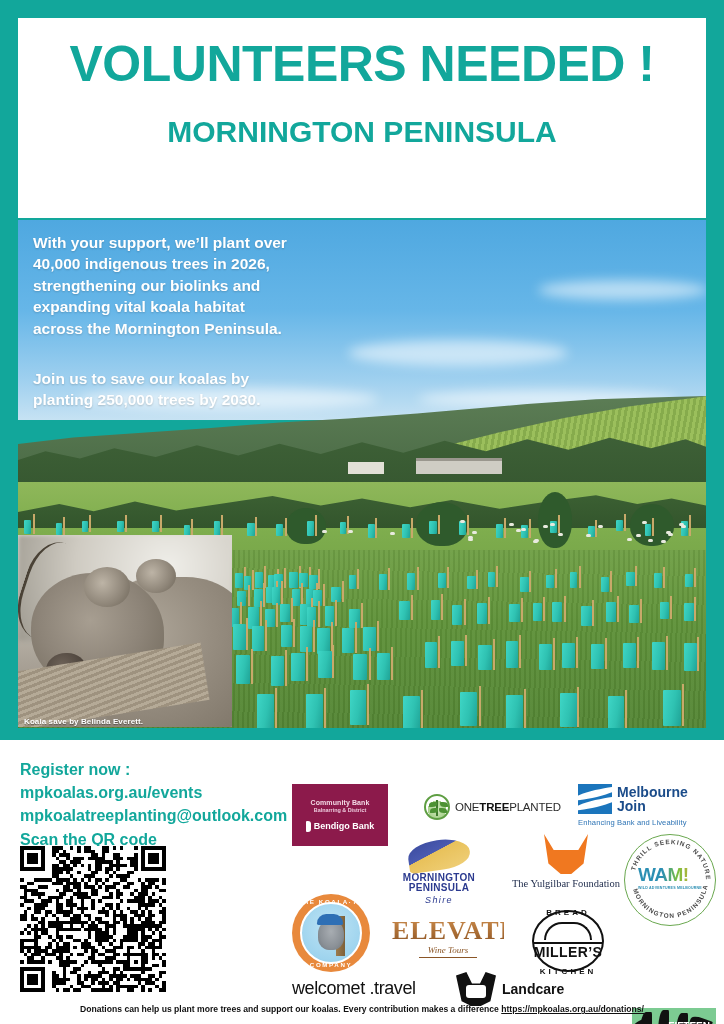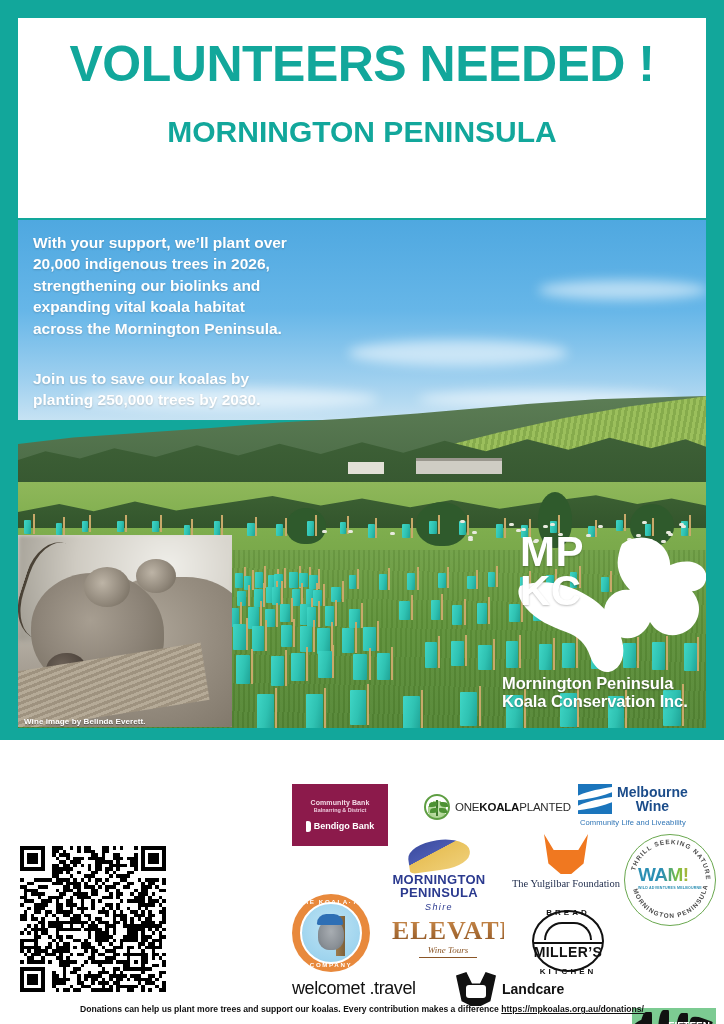--- a/index.html
+++ b/index.html
@@ -248,34 +248,34 @@
   .otp-circle { width: 26px; height: 26px; border-radius: 50%;
                 background: radial-gradient(circle at 50% 62%, #cfe6bd 0%, #a9d28d 52%, #ffffff 53%);
                 border: 2px solid #5e9e42; position: relative; }
   .otp-tree { position: absolute; left: 50%; top: 4px; width: 2px; height: 16px;
               background:#3f7a2c; transform: translateX(-50%); }
   .otp-leaf { position: absolute; width: 8px; height: 5px; background:#4d9234; border-radius: 60% 10% 60% 10%; }
   .otp-text { font-size: 11.5px; letter-spacing: -0.2px; color: #2b2b2b; }
   .otp-text b { color:#111; }
 
   
-  .sp-mw { left: 290px; top: 2px; text-align: center; }
+  .sp-mw { left: 290px; top: 2px; }
   .mw-row { display: flex; align-items: center; gap: 5px; }
   .mw-box { width: 34px; height: 30px; background: #1B75BC; position: relative; overflow:hidden; }
   .mw-wave { position: absolute; left: -6px; width: 48px; height: 7px; background: #fff;
              border-radius: 50%; transform: rotate(-14deg); }
   .mw-name { color:#1B4C8A; font-weight: bold; font-size: 14px; line-height: 1.0; }
   .mw-tag { color:#2E74B5; font-size: 7.6px; margin-top: 4px; letter-spacing: .1px; }
 
   
   .sp-mps { left: 92px; top: 58px; width: 118px; text-align: center; }
   .mps-mark { width: 62px; height: 30px; margin: 0 auto 3px;
               background: linear-gradient(160deg,#3a4a9e 0%, #4a5ab0 40%, #e8c15a 41%, #f0d07a 100%);
               border-radius: 50% 50% 46% 10%; transform: rotate(-8deg); }
-  .mps-t1 { color:#2b3a8f; font-weight: bold; font-size: 13px; line-height: 1.02; letter-spacing: .3px;}
+  .mps-t1 { color:#2b3a8f; font-weight: bold; font-size: 10px; line-height: 1.02; letter-spacing: .3px;}
   .mps-t2 { color:#2b3a8f; font-size: 9px; font-style: italic; letter-spacing: 1.4px; margin-top: 2px;}
 
   
   .sp-yul { left: 216px; top: 52px; width: 124px; text-align:center; }
   .yul-mark { width: 44px; height: 40px; margin: 0 auto 4px; background:#F07820;
               clip-path: polygon(0% 0%, 22% 40%, 78% 40%, 100% 0%, 90% 74%, 62% 100%, 38% 100%, 10% 74%); }
   .yul-text { font-family: "Liberation Serif", serif; font-size: 10.5px; color:#1d2a4a; }
 
   
   .sp-wam { left: 336px; top: 52px; width: 92px; height: 92px; }
@@ -755,56 +755,38 @@
       <div class="k-branch"></div>
       <div class="k-body"></div>
       <div class="k-head"></div>
       <div class="k-ear ke1"></div>
       <div class="k-ear ke2"></div>
       <div class="k-muzzle"></div>
       <div class="k-nose"></div>
       <div class="k-log"></div>
     </div>
 
-    <div class="mpkc">
-      <svg class="mpkc-svg" width="216" height="160" viewBox="0 0 216 160">
-        <path fill="#ffffff" d="M18,64 C42,56 66,62 86,74 C100,82 112,96 118,112 C124,128 122,142 112,148
-                                 C102,154 92,146 88,134 C84,122 76,114 64,110 C50,105 34,98 24,86
-                                 C18,79 14,70 18,64 Z"></path>
-        <path fill="#ffffff" d="M120,22 C134,12 152,14 162,26 C170,36 170,50 164,60
-                                 C178,58 192,66 196,80 C200,94 192,108 178,112
-                                 C166,116 154,110 148,100 C144,110 134,118 122,116
-                                 C108,114 100,102 102,88 C104,74 116,66 128,68
-                                 C120,60 114,48 116,36 C117,30 118,26 120,22 Z"></path>
-        <path fill="#ffffff" d="M150,56 C162,44 176,38 190,40 C200,42 206,50 204,58
-                                 C202,68 190,72 180,68 C170,64 158,62 150,56 Z"></path>
-        <path fill="#ffffff" d="M96,96 C106,86 118,84 126,90 C132,95 130,104 122,108
-                                 C112,113 100,106 96,96 Z"></path>
-      </svg>
-      <div class="mpkc-letters">
-        <div>MP</div>
-        <div>KC</div>
-      </div>
-      <div class="mpkc-name">Mornington Peninsula
-Koala Conservation Inc.</div>
-    </div>
 
     <div class="intro">With your support, we’ll plant over
-20,000 indigenous trees in 2026,
+40,000 indigenous trees in 2026,
 strengthening our biolinks and
 expanding vital koala habitat
 across the Mornington Peninsula.</div>
     <div class="intro2">Join us to save our koalas by
 planting 250,000 trees by 2030.</div>
 
-    <div class="caption">Wine image by Belinda Everett.</div>
+    <div class="caption">Koala save by Belinda Everett.</div>
   </div>
 
   <div class="footer">
 
+    <div class="register">Register now :
+mpkoalas.org.au/events
+mpkoalatreeplanting@outlook.com
+Scan the QR code</div>
 
     <div class="qr-wrap">
       <svg id="qr-svg" width="146" height="146" viewBox="0 0 41 41" shape-rendering="crispEdges">
         <rect width="41" height="41" fill="#ffffff"></rect>
         <g id="qr-cells" fill="#000000">
             <path d="M0 0h1v1h-1zM1 0h1v1h-1zM2 0h1v1h-1zM3 0h1v1h-1zM4 0h1v1h-1zM5 0h1v1h-1zM6 0h1v1h-1zM9 0h1v1h-1zM10 0h1v1h-1zM11 0h1v1h-1zM14 0h1v1h-1zM16 0h1v1h-1zM18 0h1v1h-1zM19 0h1v1h-1zM23 0h1v1h-1zM24 0h1v1h-1zM26 0h1v1h-1zM28 0h1v1h-1zM32 0h1v1h-1zM34 0h1v1h-1zM35 0h1v1h-1zM36 0h1v1h-1zM37 0h1v1h-1zM38 0h1v1h-1zM39 0h1v1h-1zM40 0h1v1h-1zM0 1h1v1h-1zM6 1h1v1h-1zM9 1h1v1h-1zM10 1h1v1h-1zM12 1h1v1h-1zM16 1h1v1h-1zM18 1h1v1h-1zM19 1h1v1h-1zM20 1h1v1h-1zM23 1h1v1h-1zM24 1h1v1h-1zM34 1h1v1h-1zM40 1h1v1h-1zM0 2h1v1h-1zM2 2h1v1h-1zM3 2h1v1h-1zM4 2h1v1h-1zM6 2h1v1h-1zM9 2h1v1h-1zM11 2h1v1h-1zM12 2h1v1h-1zM13 2h1v1h-1zM20 2h1v1h-1zM21 2h1v1h-1zM23 2h1v1h-1zM26 2h1v1h-1zM27 2h1v1h-1zM32 2h1v1h-1zM34 2h1v1h-1zM36 2h1v1h-1zM37 2h1v1h-1zM38 2h1v1h-1zM40 2h1v1h-1zM0 3h1v1h-1zM2 3h1v1h-1zM3 3h1v1h-1zM4 3h1v1h-1zM6 3h1v1h-1zM10 3h1v1h-1zM13 3h1v1h-1zM15 3h1v1h-1zM16 3h1v1h-1zM17 3h1v1h-1zM19 3h1v1h-1zM20 3h1v1h-1zM21 3h1v1h-1zM22 3h1v1h-1zM23 3h1v1h-1zM26 3h1v1h-1zM27 3h1v1h-1zM28 3h1v1h-1zM30 3h1v1h-1zM31 3h1v1h-1zM32 3h1v1h-1zM34 3h1v1h-1zM36 3h1v1h-1zM37 3h1v1h-1zM38 3h1v1h-1zM40 3h1v1h-1zM0 4h1v1h-1zM2 4h1v1h-1zM3 4h1v1h-1zM4 4h1v1h-1zM6 4h1v1h-1zM11 4h1v1h-1zM12 4h1v1h-1zM14 4h1v1h-1zM15 4h1v1h-1zM16 4h1v1h-1zM21 4h1v1h-1zM22 4h1v1h-1zM23 4h1v1h-1zM24 4h1v1h-1zM25 4h1v1h-1zM27 4h1v1h-1zM31 4h1v1h-1zM32 4h1v1h-1zM34 4h1v1h-1zM36 4h1v1h-1zM37 4h1v1h-1zM38 4h1v1h-1zM40 4h1v1h-1zM0 5h1v1h-1zM6 5h1v1h-1zM9 5h1v1h-1zM10 5h1v1h-1zM12 5h1v1h-1zM13 5h1v1h-1zM15 5h1v1h-1zM17 5h1v1h-1zM19 5h1v1h-1zM21 5h1v1h-1zM22 5h1v1h-1zM25 5h1v1h-1zM26 5h1v1h-1zM27 5h1v1h-1zM28 5h1v1h-1zM29 5h1v1h-1zM31 5h1v1h-1zM32 5h1v1h-1zM34 5h1v1h-1zM40 5h1v1h-1zM0 6h1v1h-1zM1 6h1v1h-1zM2 6h1v1h-1zM3 6h1v1h-1zM4 6h1v1h-1zM5 6h1v1h-1zM6 6h1v1h-1zM9 6h1v1h-1zM10 6h1v1h-1zM11 6h1v1h-1zM12 6h1v1h-1zM13 6h1v1h-1zM14 6h1v1h-1zM19 6h1v1h-1zM21 6h1v1h-1zM22 6h1v1h-1zM24 6h1v1h-1zM25 6h1v1h-1zM27 6h1v1h-1zM32 6h1v1h-1zM34 6h1v1h-1zM35 6h1v1h-1zM36 6h1v1h-1zM37 6h1v1h-1zM38 6h1v1h-1zM39 6h1v1h-1zM40 6h1v1h-1zM9 7h1v1h-1zM10 7h1v1h-1zM11 7h1v1h-1zM13 7h1v1h-1zM16 7h1v1h-1zM20 7h1v1h-1zM21 7h1v1h-1zM24 7h1v1h-1zM26 7h1v1h-1zM30 7h1v1h-1zM31 7h1v1h-1zM9 8h1v1h-1zM10 8h1v1h-1zM14 8h1v1h-1zM18 8h1v1h-1zM19 8h1v1h-1zM20 8h1v1h-1zM25 8h1v1h-1zM27 8h1v1h-1zM28 8h1v1h-1zM29 8h1v1h-1zM30 8h1v1h-1zM0 9h1v1h-1zM4 9h1v1h-1zM5 9h1v1h-1zM6 9h1v1h-1zM7 9h1v1h-1zM8 9h1v1h-1zM10 9h1v1h-1zM11 9h1v1h-1zM12 9h1v1h-1zM13 9h1v1h-1zM15 9h1v1h-1zM17 9h1v1h-1zM19 9h1v1h-1zM21 9h1v1h-1zM22 9h1v1h-1zM24 9h1v1h-1zM28 9h1v1h-1zM29 9h1v1h-1zM33 9h1v1h-1zM35 9h1v1h-1zM36 9h1v1h-1zM37 9h1v1h-1zM38 9h1v1h-1zM40 9h1v1h-1zM2 10h1v1h-1zM3 10h1v1h-1zM9 10h1v1h-1zM10 10h1v1h-1zM11 10h1v1h-1zM13 10h1v1h-1zM14 10h1v1h-1zM15 10h1v1h-1zM16 10h1v1h-1zM18 10h1v1h-1zM21 10h1v1h-1zM23 10h1v1h-1zM26 10h1v1h-1zM27 10h1v1h-1zM30 10h1v1h-1zM31 10h1v1h-1zM34 10h1v1h-1zM36 10h1v1h-1zM37 10h1v1h-1zM40 10h1v1h-1zM0 11h1v1h-1zM1 11h1v1h-1zM5 11h1v1h-1zM6 11h1v1h-1zM7 11h1v1h-1zM12 11h1v1h-1zM13 11h1v1h-1zM15 11h1v1h-1zM16 11h1v1h-1zM18 11h1v1h-1zM19 11h1v1h-1zM20 11h1v1h-1zM22 11h1v1h-1zM24 11h1v1h-1zM25 11h1v1h-1zM26 11h1v1h-1zM29 11h1v1h-1zM30 11h1v1h-1zM34 11h1v1h-1zM35 11h1v1h-1zM36 11h1v1h-1zM38 11h1v1h-1zM1 12h1v1h-1zM2 12h1v1h-1zM3 12h1v1h-1zM4 12h1v1h-1zM10 12h1v1h-1zM12 12h1v1h-1zM13 12h1v1h-1zM14 12h1v1h-1zM16 12h1v1h-1zM20 12h1v1h-1zM21 12h1v1h-1zM24 12h1v1h-1zM27 12h1v1h-1zM32 12h1v1h-1zM34 12h1v1h-1zM35 12h1v1h-1zM39 12h1v1h-1zM40 12h1v1h-1zM1 13h1v1h-1zM3 13h1v1h-1zM4 13h1v1h-1zM5 13h1v1h-1zM6 13h1v1h-1zM11 13h1v1h-1zM12 13h1v1h-1zM15 13h1v1h-1zM16 13h1v1h-1zM17 13h1v1h-1zM18 13h1v1h-1zM20 13h1v1h-1zM21 13h1v1h-1zM25 13h1v1h-1zM27 13h1v1h-1zM28 13h1v1h-1zM31 13h1v1h-1zM33 13h1v1h-1zM34 13h1v1h-1zM35 13h1v1h-1zM37 13h1v1h-1zM0 14h1v1h-1zM1 14h1v1h-1zM5 14h1v1h-1zM8 14h1v1h-1zM9 14h1v1h-1zM10 14h1v1h-1zM11 14h1v1h-1zM14 14h1v1h-1zM16 14h1v1h-1zM17 14h1v1h-1zM18 14h1v1h-1zM19 14h1v1h-1zM23 14h1v1h-1zM24 14h1v1h-1zM25 14h1v1h-1zM27 14h1v1h-1zM32 14h1v1h-1zM33 14h1v1h-1zM34 14h1v1h-1zM36 14h1v1h-1zM39 14h1v1h-1zM1 15h1v1h-1zM2 15h1v1h-1zM3 15h1v1h-1zM6 15h1v1h-1zM7 15h1v1h-1zM8 15h1v1h-1zM10 15h1v1h-1zM13 15h1v1h-1zM14 15h1v1h-1zM17 15h1v1h-1zM20 15h1v1h-1zM22 15h1v1h-1zM28 15h1v1h-1zM30 15h1v1h-1zM31 15h1v1h-1zM32 15h1v1h-1zM33 15h1v1h-1zM34 15h1v1h-1zM36 15h1v1h-1zM37 15h1v1h-1zM38 15h1v1h-1zM40 15h1v1h-1zM0 16h1v1h-1zM4 16h1v1h-1zM5 16h1v1h-1zM6 16h1v1h-1zM7 16h1v1h-1zM10 16h1v1h-1zM11 16h1v1h-1zM13 16h1v1h-1zM14 16h1v1h-1zM15 16h1v1h-1zM17 16h1v1h-1zM20 16h1v1h-1zM24 16h1v1h-1zM25 16h1v1h-1zM27 16h1v1h-1zM33 16h1v1h-1zM34 16h1v1h-1zM35 16h1v1h-1zM36 16h1v1h-1zM37 16h1v1h-1zM39 16h1v1h-1zM2 17h1v1h-1zM4 17h1v1h-1zM5 17h1v1h-1zM6 17h1v1h-1zM10 17h1v1h-1zM11 17h1v1h-1zM14 17h1v1h-1zM16 17h1v1h-1zM17 17h1v1h-1zM18 17h1v1h-1zM20 17h1v1h-1zM23 17h1v1h-1zM25 17h1v1h-1zM27 17h1v1h-1zM30 17h1v1h-1zM33 17h1v1h-1zM35 17h1v1h-1zM40 17h1v1h-1zM1 18h1v1h-1zM4 18h1v1h-1zM5 18h1v1h-1zM7 18h1v1h-1zM8 18h1v1h-1zM10 18h1v1h-1zM11 18h1v1h-1zM12 18h1v1h-1zM13 18h1v1h-1zM14 18h1v1h-1zM17 18h1v1h-1zM22 18h1v1h-1zM23 18h1v1h-1zM24 18h1v1h-1zM26 18h1v1h-1zM28 18h1v1h-1zM31 18h1v1h-1zM32 18h1v1h-1zM34 18h1v1h-1zM36 18h1v1h-1zM39 18h1v1h-1zM40 18h1v1h-1zM0 19h1v1h-1zM1 19h1v1h-1zM3 19h1v1h-1zM7 19h1v1h-1zM9 19h1v1h-1zM12 19h1v1h-1zM13 19h1v1h-1zM15 19h1v1h-1zM16 19h1v1h-1zM18 19h1v1h-1zM19 19h1v1h-1zM24 19h1v1h-1zM26 19h1v1h-1zM27 19h1v1h-1zM28 19h1v1h-1zM29 19h1v1h-1zM32 19h1v1h-1zM33 19h1v1h-1zM34 19h1v1h-1zM36 19h1v1h-1zM37 19h1v1h-1zM40 19h1v1h-1zM0 20h1v1h-1zM1 20h1v1h-1zM3 20h1v1h-1zM4 20h1v1h-1zM6 20h1v1h-1zM10 20h1v1h-1zM14 20h1v1h-1zM15 20h1v1h-1zM16 20h1v1h-1zM19 20h1v1h-1zM21 20h1v1h-1zM22 20h1v1h-1zM26 20h1v1h-1zM28 20h1v1h-1zM29 20h1v1h-1zM31 20h1v1h-1zM33 20h1v1h-1zM35 20h1v1h-1zM36 20h1v1h-1zM40 20h1v1h-1zM5 21h1v1h-1zM6 21h1v1h-1zM8 21h1v1h-1zM9 21h1v1h-1zM10 21h1v1h-1zM11 21h1v1h-1zM12 21h1v1h-1zM13 21h1v1h-1zM14 21h1v1h-1zM15 21h1v1h-1zM16 21h1v1h-1zM17 21h1v1h-1zM18 21h1v1h-1zM20 21h1v1h-1zM22 21h1v1h-1zM23 21h1v1h-1zM24 21h1v1h-1zM26 21h1v1h-1zM27 21h1v1h-1zM29 21h1v1h-1zM31 21h1v1h-1zM34 21h1v1h-1zM35 21h1v1h-1zM36 21h1v1h-1zM37 21h1v1h-1zM39 21h1v1h-1zM40 21h1v1h-1zM2 22h1v1h-1zM4 22h1v1h-1zM6 22h1v1h-1zM8 22h1v1h-1zM9 22h1v1h-1zM10 22h1v1h-1zM11 22h1v1h-1zM14 22h1v1h-1zM17 22h1v1h-1zM19 22h1v1h-1zM20 22h1v1h-1zM21 22h1v1h-1zM24 22h1v1h-1zM25 22h1v1h-1zM26 22h1v1h-1zM29 22h1v1h-1zM30 22h1v1h-1zM31 22h1v1h-1zM32 22h1v1h-1zM33 22h1v1h-1zM34 22h1v1h-1zM35 22h1v1h-1zM36 22h1v1h-1zM37 22h1v1h-1zM38 22h1v1h-1zM39 22h1v1h-1zM1 23h1v1h-1zM3 23h1v1h-1zM4 23h1v1h-1zM5 23h1v1h-1zM6 23h1v1h-1zM7 23h1v1h-1zM10 23h1v1h-1zM11 23h1v1h-1zM12 23h1v1h-1zM13 23h1v1h-1zM14 23h1v1h-1zM15 23h1v1h-1zM16 23h1v1h-1zM18 23h1v1h-1zM19 23h1v1h-1zM20 23h1v1h-1zM21 23h1v1h-1zM22 23h1v1h-1zM24 23h1v1h-1zM26 23h1v1h-1zM30 23h1v1h-1zM31 23h1v1h-1zM32 23h1v1h-1zM33 23h1v1h-1zM34 23h1v1h-1zM36 23h1v1h-1zM38 23h1v1h-1zM40 23h1v1h-1zM0 24h1v1h-1zM2 24h1v1h-1zM4 24h1v1h-1zM6 24h1v1h-1zM7 24h1v1h-1zM10 24h1v1h-1zM19 24h1v1h-1zM21 24h1v1h-1zM22 24h1v1h-1zM23 24h1v1h-1zM24 24h1v1h-1zM26 24h1v1h-1zM30 24h1v1h-1zM31 24h1v1h-1zM32 24h1v1h-1zM34 24h1v1h-1zM37 24h1v1h-1zM39 24h1v1h-1zM4 25h1v1h-1zM5 25h1v1h-1zM8 25h1v1h-1zM10 25h1v1h-1zM11 25h1v1h-1zM13 25h1v1h-1zM14 25h1v1h-1zM19 25h1v1h-1zM21 25h1v1h-1zM22 25h1v1h-1zM23 25h1v1h-1zM24 25h1v1h-1zM25 25h1v1h-1zM29 25h1v1h-1zM30 25h1v1h-1zM31 25h1v1h-1zM32 25h1v1h-1zM34 25h1v1h-1zM35 25h1v1h-1zM36 25h1v1h-1zM39 25h1v1h-1zM40 25h1v1h-1zM0 26h1v1h-1zM1 26h1v1h-1zM2 26h1v1h-1zM3 26h1v1h-1zM4 26h1v1h-1zM9 26h1v1h-1zM11 26h1v1h-1zM15 26h1v1h-1zM16 26h1v1h-1zM18 26h1v1h-1zM21 26h1v1h-1zM22 26h1v1h-1zM23 26h1v1h-1zM24 26h1v1h-1zM26 26h1v1h-1zM28 26h1v1h-1zM29 26h1v1h-1zM30 26h1v1h-1zM31 26h1v1h-1zM32 26h1v1h-1zM34 26h1v1h-1zM35 26h1v1h-1zM37 26h1v1h-1zM38 26h1v1h-1zM39 26h1v1h-1zM0 27h1v1h-1zM4 27h1v1h-1zM8 27h1v1h-1zM10 27h1v1h-1zM12 27h1v1h-1zM13 27h1v1h-1zM17 27h1v1h-1zM18 27h1v1h-1zM19 27h1v1h-1zM22 27h1v1h-1zM25 27h1v1h-1zM28 27h1v1h-1zM33 27h1v1h-1zM34 27h1v1h-1zM36 27h1v1h-1zM37 27h1v1h-1zM39 27h1v1h-1zM0 28h1v1h-1zM1 28h1v1h-1zM2 28h1v1h-1zM3 28h1v1h-1zM4 28h1v1h-1zM5 28h1v1h-1zM7 28h1v1h-1zM8 28h1v1h-1zM10 28h1v1h-1zM11 28h1v1h-1zM12 28h1v1h-1zM13 28h1v1h-1zM15 28h1v1h-1zM17 28h1v1h-1zM18 28h1v1h-1zM19 28h1v1h-1zM20 28h1v1h-1zM23 28h1v1h-1zM26 28h1v1h-1zM27 28h1v1h-1zM28 28h1v1h-1zM30 28h1v1h-1zM31 28h1v1h-1zM33 28h1v1h-1zM35 28h1v1h-1zM36 28h1v1h-1zM37 28h1v1h-1zM38 28h1v1h-1zM39 28h1v1h-1zM0 29h1v1h-1zM2 29h1v1h-1zM4 29h1v1h-1zM5 29h1v1h-1zM6 29h1v1h-1zM7 29h1v1h-1zM9 29h1v1h-1zM10 29h1v1h-1zM11 29h1v1h-1zM12 29h1v1h-1zM13 29h1v1h-1zM18 29h1v1h-1zM20 29h1v1h-1zM21 29h1v1h-1zM24 29h1v1h-1zM25 29h1v1h-1zM26 29h1v1h-1zM30 29h1v1h-1zM34 29h1v1h-1zM37 29h1v1h-1zM1 30h1v1h-1zM3 30h1v1h-1zM4 30h1v1h-1zM5 30h1v1h-1zM7 30h1v1h-1zM8 30h1v1h-1zM9 30h1v1h-1zM11 30h1v1h-1zM14 30h1v1h-1zM16 30h1v1h-1zM17 30h1v1h-1zM20 30h1v1h-1zM22 30h1v1h-1zM23 30h1v1h-1zM26 30h1v1h-1zM27 30h1v1h-1zM29 30h1v1h-1zM30 30h1v1h-1zM31 30h1v1h-1zM32 30h1v1h-1zM33 30h1v1h-1zM34 30h1v1h-1zM35 30h1v1h-1zM37 30h1v1h-1zM38 30h1v1h-1zM40 30h1v1h-1zM2 31h1v1h-1zM3 31h1v1h-1zM6 31h1v1h-1zM10 31h1v1h-1zM11 31h1v1h-1zM13 31h1v1h-1zM19 31h1v1h-1zM20 31h1v1h-1zM24 31h1v1h-1zM25 31h1v1h-1zM26 31h1v1h-1zM30 31h1v1h-1zM34 31h1v1h-1zM35 31h1v1h-1zM37 31h1v1h-1zM39 31h1v1h-1zM0 32h1v1h-1zM2 32h1v1h-1zM3 32h1v1h-1zM4 32h1v1h-1zM5 32h1v1h-1zM6 32h1v1h-1zM8 32h1v1h-1zM11 32h1v1h-1zM12 32h1v1h-1zM13 32h1v1h-1zM14 32h1v1h-1zM15 32h1v1h-1zM18 32h1v1h-1zM20 32h1v1h-1zM21 32h1v1h-1zM22 32h1v1h-1zM23 32h1v1h-1zM24 32h1v1h-1zM25 32h1v1h-1zM27 32h1v1h-1zM28 32h1v1h-1zM29 32h1v1h-1zM30 32h1v1h-1zM32 32h1v1h-1zM34 32h1v1h-1zM35 32h1v1h-1zM40 32h1v1h-1zM11 33h1v1h-1zM12 33h1v1h-1zM13 33h1v1h-1zM17 33h1v1h-1zM22 33h1v1h-1zM29 33h1v1h-1zM30 33h1v1h-1zM34 33h1v1h-1zM37 33h1v1h-1zM38 33h1v1h-1zM40 33h1v1h-1zM0 34h1v1h-1zM1 34h1v1h-1zM2 34h1v1h-1zM3 34h1v1h-1zM4 34h1v1h-1zM5 34h1v1h-1zM6 34h1v1h-1zM12 34h1v1h-1zM15 34h1v1h-1zM16 34h1v1h-1zM23 34h1v1h-1zM26 34h1v1h-1zM27 34h1v1h-1zM29 34h1v1h-1zM30 34h1v1h-1zM31 34h1v1h-1zM32 34h1v1h-1zM33 34h1v1h-1zM34 34h1v1h-1zM35 34h1v1h-1zM36 34h1v1h-1zM0 35h1v1h-1zM6 35h1v1h-1zM9 35h1v1h-1zM12 35h1v1h-1zM14 35h1v1h-1zM15 35h1v1h-1zM19 35h1v1h-1zM22 35h1v1h-1zM23 35h1v1h-1zM24 35h1v1h-1zM26 35h1v1h-1zM28 35h1v1h-1zM34 35h1v1h-1zM39 35h1v1h-1zM40 35h1v1h-1zM0 36h1v1h-1zM2 36h1v1h-1zM3 36h1v1h-1zM4 36h1v1h-1zM6 36h1v1h-1zM9 36h1v1h-1zM10 36h1v1h-1zM12 36h1v1h-1zM16 36h1v1h-1zM18 36h1v1h-1zM19 36h1v1h-1zM20 36h1v1h-1zM21 36h1v1h-1zM22 36h1v1h-1zM25 36h1v1h-1zM26 36h1v1h-1zM27 36h1v1h-1zM28 36h1v1h-1zM29 36h1v1h-1zM31 36h1v1h-1zM32 36h1v1h-1zM33 36h1v1h-1zM36 36h1v1h-1zM37 36h1v1h-1zM39 36h1v1h-1zM0 37h1v1h-1zM2 37h1v1h-1zM3 37h1v1h-1zM4 37h1v1h-1zM6 37h1v1h-1zM9 37h1v1h-1zM10 37h1v1h-1zM11 37h1v1h-1zM12 37h1v1h-1zM13 37h1v1h-1zM16 37h1v1h-1zM18 37h1v1h-1zM20 37h1v1h-1zM21 37h1v1h-1zM23 37h1v1h-1zM25 37h1v1h-1zM27 37h1v1h-1zM28 37h1v1h-1zM30 37h1v1h-1zM32 37h1v1h-1zM33 37h1v1h-1zM34 37h1v1h-1zM35 37h1v1h-1zM36 37h1v1h-1zM38 37h1v1h-1zM0 38h1v1h-1zM2 38h1v1h-1zM3 38h1v1h-1zM4 38h1v1h-1zM6 38h1v1h-1zM9 38h1v1h-1zM10 38h1v1h-1zM11 38h1v1h-1zM12 38h1v1h-1zM16 38h1v1h-1zM17 38h1v1h-1zM20 38h1v1h-1zM22 38h1v1h-1zM23 38h1v1h-1zM24 38h1v1h-1zM26 38h1v1h-1zM27 38h1v1h-1zM33 38h1v1h-1zM35 38h1v1h-1zM36 38h1v1h-1zM37 38h1v1h-1zM40 38h1v1h-1zM0 39h1v1h-1zM6 39h1v1h-1zM9 39h1v1h-1zM14 39h1v1h-1zM17 39h1v1h-1zM18 39h1v1h-1zM19 39h1v1h-1zM23 39h1v1h-1zM25 39h1v1h-1zM27 39h1v1h-1zM28 39h1v1h-1zM29 39h1v1h-1zM30 39h1v1h-1zM31 39h1v1h-1zM32 39h1v1h-1zM34 39h1v1h-1zM38 39h1v1h-1zM40 39h1v1h-1zM0 40h1v1h-1zM1 40h1v1h-1zM2 40h1v1h-1zM3 40h1v1h-1zM4 40h1v1h-1zM5 40h1v1h-1zM6 40h1v1h-1zM10 40h1v1h-1zM12 40h1v1h-1zM13 40h1v1h-1zM15 40h1v1h-1zM16 40h1v1h-1zM20 40h1v1h-1zM21 40h1v1h-1zM22 40h1v1h-1zM23 40h1v1h-1zM24 40h1v1h-1zM25 40h1v1h-1zM27 40h1v1h-1zM30 40h1v1h-1zM31 40h1v1h-1zM34 40h1v1h-1zM36 40h1v1h-1zM39 40h1v1h-1zM40 40h1v1h-1z"></path>
           </g>
       </svg>
     </div>
 
@@ -821,35 +803,35 @@
       </div>
 
       <div class="sp sp-otp">
         <span class="otp-circle">
           <span class="otp-tree"></span>
           <span class="otp-leaf" style="left:3px;top:6px;"></span>
           <span class="otp-leaf" style="left:14px;top:6px;transform:scaleX(-1);"></span>
           <span class="otp-leaf" style="left:4px;top:12px;"></span>
           <span class="otp-leaf" style="left:13px;top:12px;transform:scaleX(-1);"></span>
         </span>
-        <span class="otp-text"><span>ONE</span><b>KOALA</b><span>PLANTED</span></span>
+        <span class="otp-text"><span>ONE</span><b>TREE</b><span>PLANTED</span></span>
       </div>
 
       <div class="sp sp-mw">
         <div class="mw-row">
           <span class="mw-box">
             <span class="mw-wave" style="top:6px;"></span>
             <span class="mw-wave" style="top:16px;"></span>
           </span>
           <span class="mw-name">
             <span>Melbourne</span><br>
-            <span>Wine</span>
+            <span>Join</span>
           </span>
         </div>
-        <div class="mw-tag">Community Life and Liveability</div>
+        <div class="mw-tag">Enhancing Bank and Liveability</div>
       </div>
 
       <div class="sp sp-mps">
         <div class="mps-mark"></div>
         <div class="mps-t1">MORNINGTON</div>
         <div class="mps-t1">PENINSULA</div>
         <div class="mps-t2">Shire</div>
       </div>
 
       <div class="sp sp-yul">

